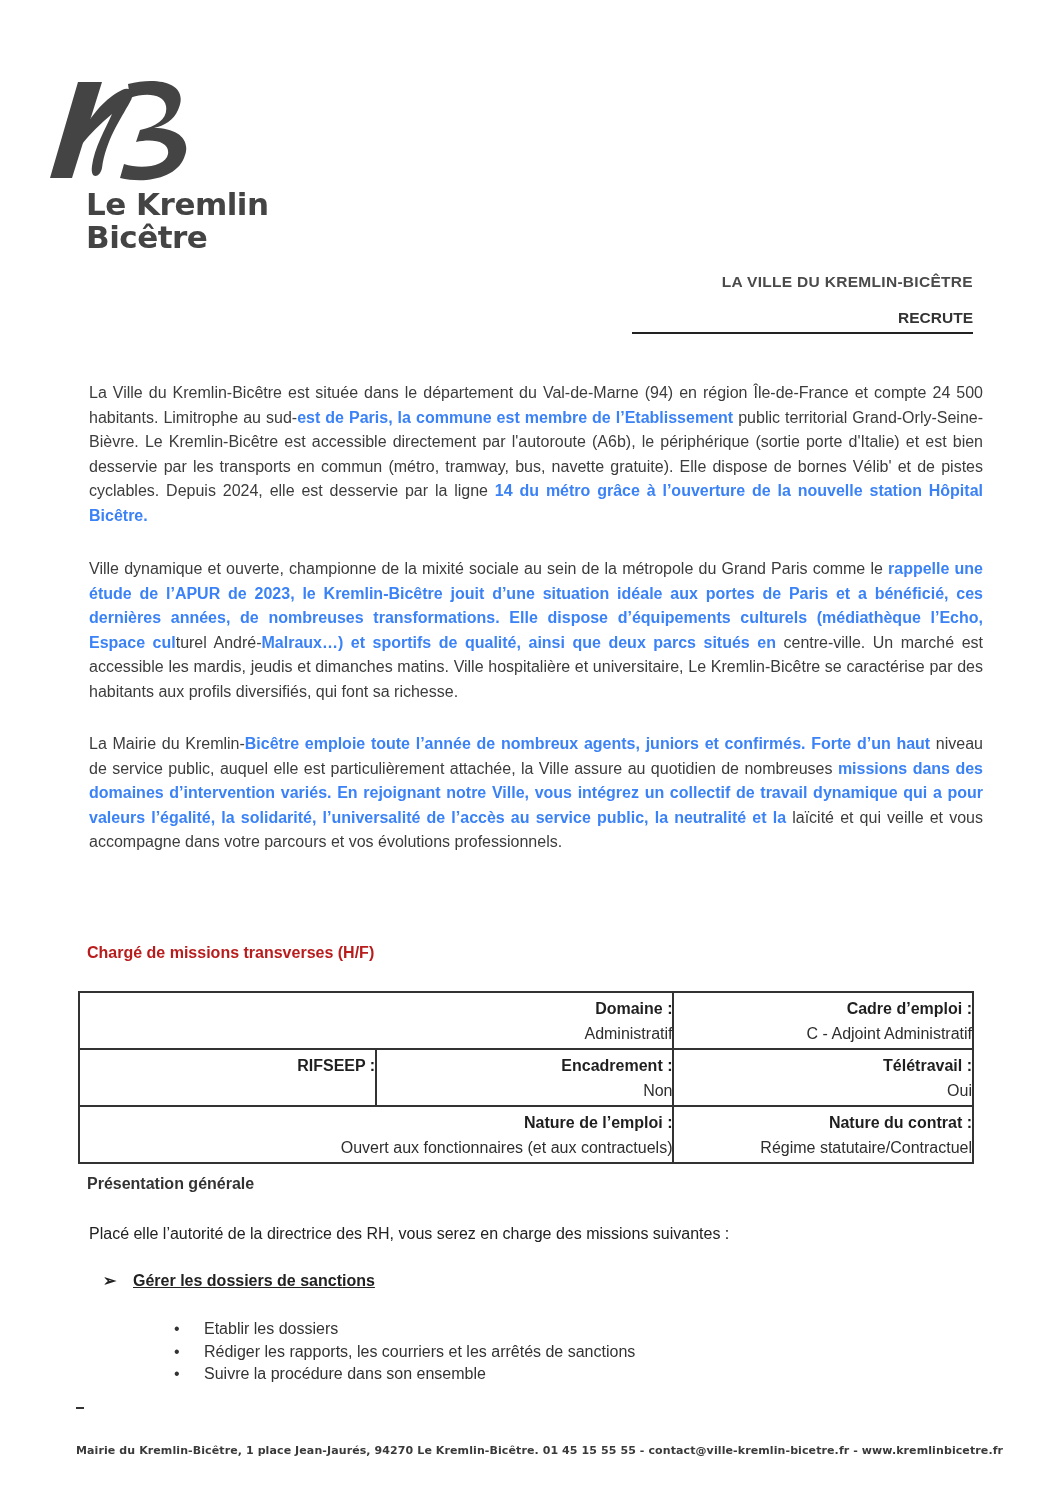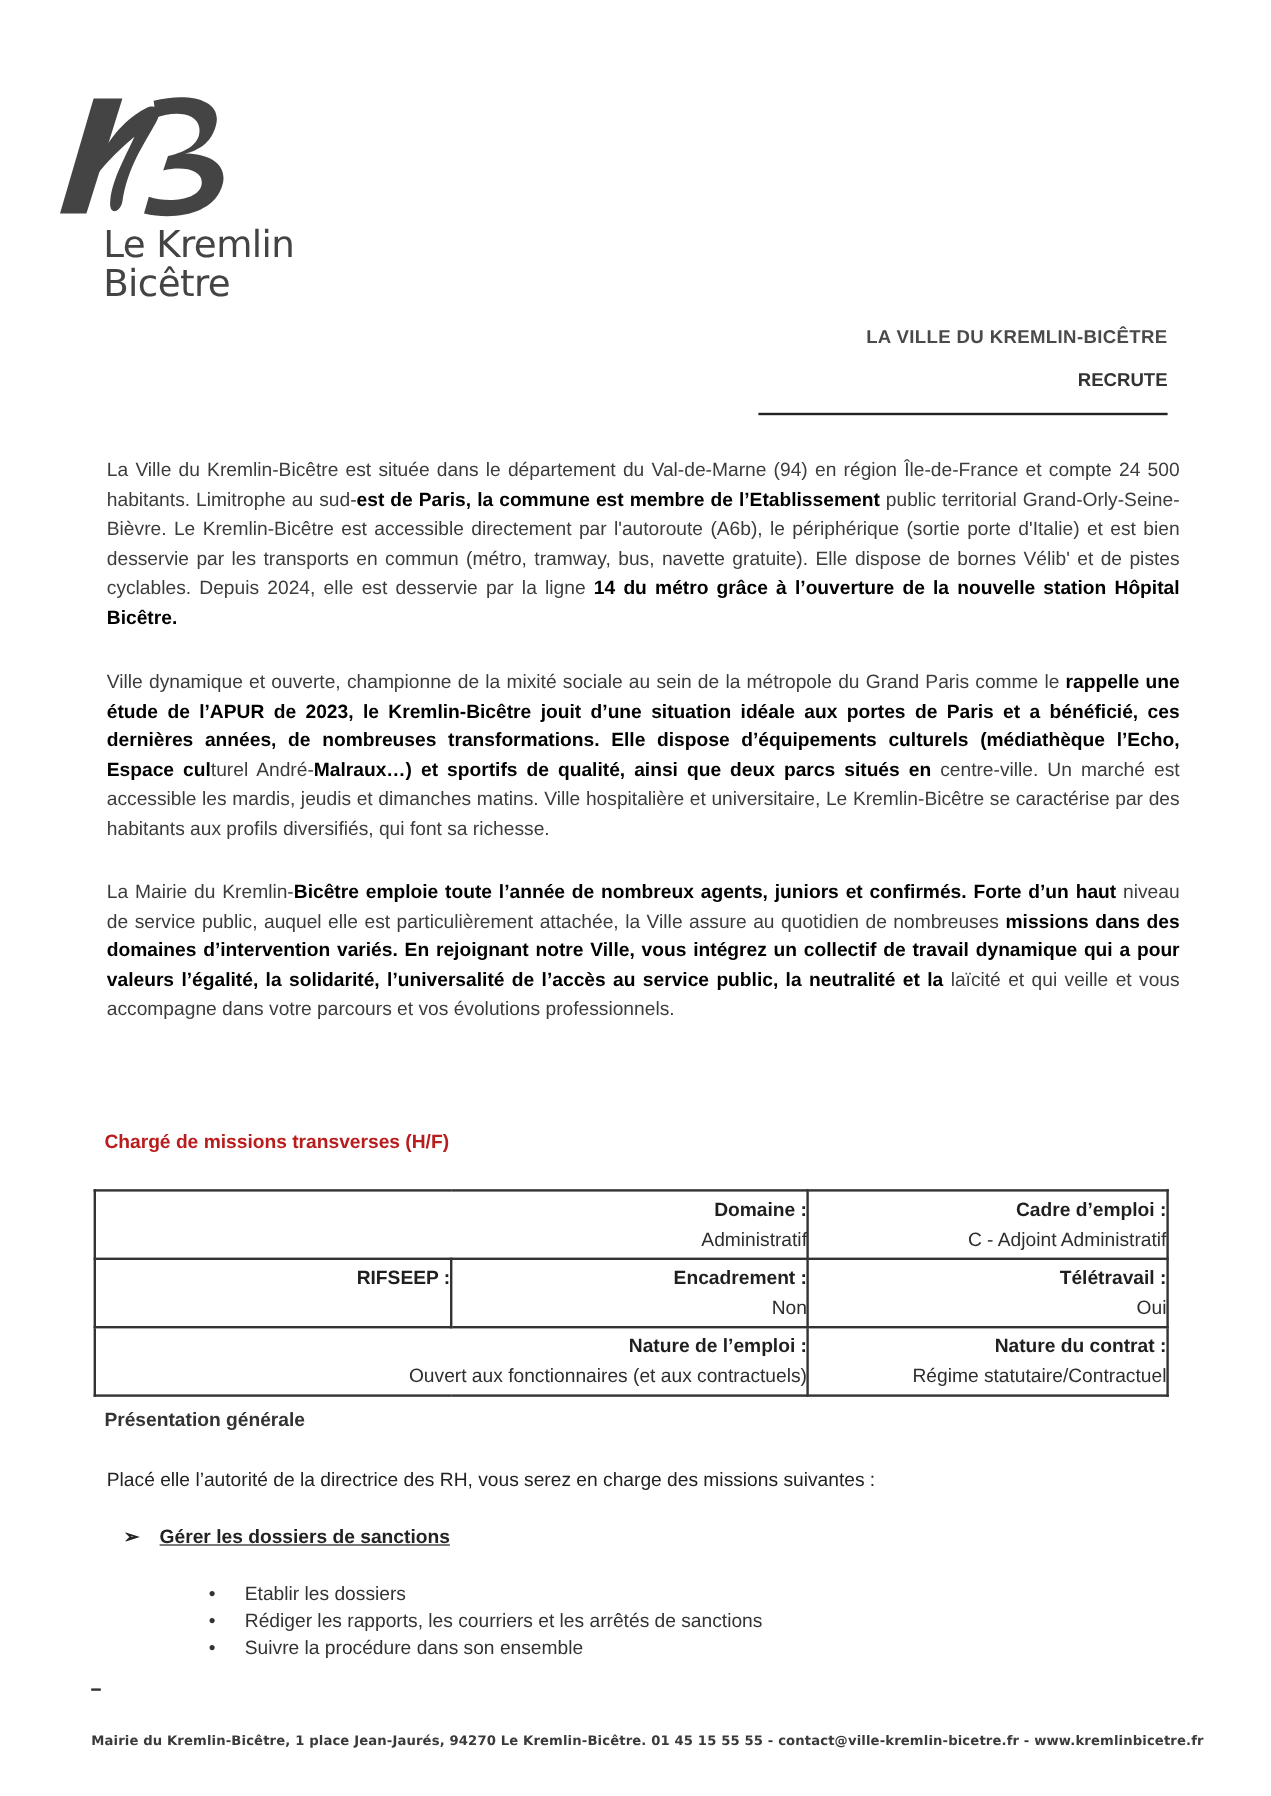--- a/index.html
+++ b/index.html
@@ -4,30 +4,30 @@
   <style>
     html, body { margin: 0; padding: 0; background: #ffffff; }
     body { width: 1059px; height: 1497px; position: relative; overflow: hidden;
            font-family: "Liberation Sans", sans-serif; color: #2b2b2b; }
     .abs { position: absolute; }
 
     
     .logo { left: 50px; top: 78px; width: 230px; height: 180px; }
     .logo svg { position: absolute; left: 0; top: 0; }
     .logo-text { position: absolute; left: 36px; top: 110px; font-family: "DejaVu Sans", sans-serif;
-                 font-weight: normal; font-size: 31px; line-height: 33px; color: #444444; letter-spacing: -0.5px; }
+                 font-weight: bold; font-size: 31px; line-height: 33px; color: #444444; letter-spacing: -0.5px; }
 
     
     .hdr-title { right: 86px; top: 273px; font-size: 15.5px; font-weight: bold; color: #4a4a4a; letter-spacing: 0.3px; }
     .hdr-recrute { left: 632px; width: 341px; top: 308px; text-align: right; font-size: 15.5px; font-weight: bold;
-                   color: #333; border-bottom: 2px solid #222; padding-bottom: 16px; line-height: 20px; }
+                   color: #333; border-bottom: 2px solid #222; padding-bottom: 4px; line-height: 20px; }
 
     
     .para { left: 89px; width: 894px; font-size: 16px; line-height: 24.6px; text-align: justify; color: #3c3c3c; margin: 0; }
-    .para b { color: #000000; }
+    .para b { color: #3b82f6; }
 
     .job-title { left: 87px; top: 944px; font-size: 16px; font-weight: bold; color: #b91c1c; }
 
     
     table.info { position: absolute; left: 78px; top: 991px; width: 896px; border-collapse: collapse; font-size: 16px; color: #2e2e2e; text-align: right; }
     table.info td { border: 2px solid #333; vertical-align: top; padding: 3px 0 2px 24px; line-height: 25px; }
     table.info td.first { padding-left: 24px; }
     table.info .lbl { font-weight: bold; display: block; color: #1f1f1f; }
     table.info .val { display: block; }
 

